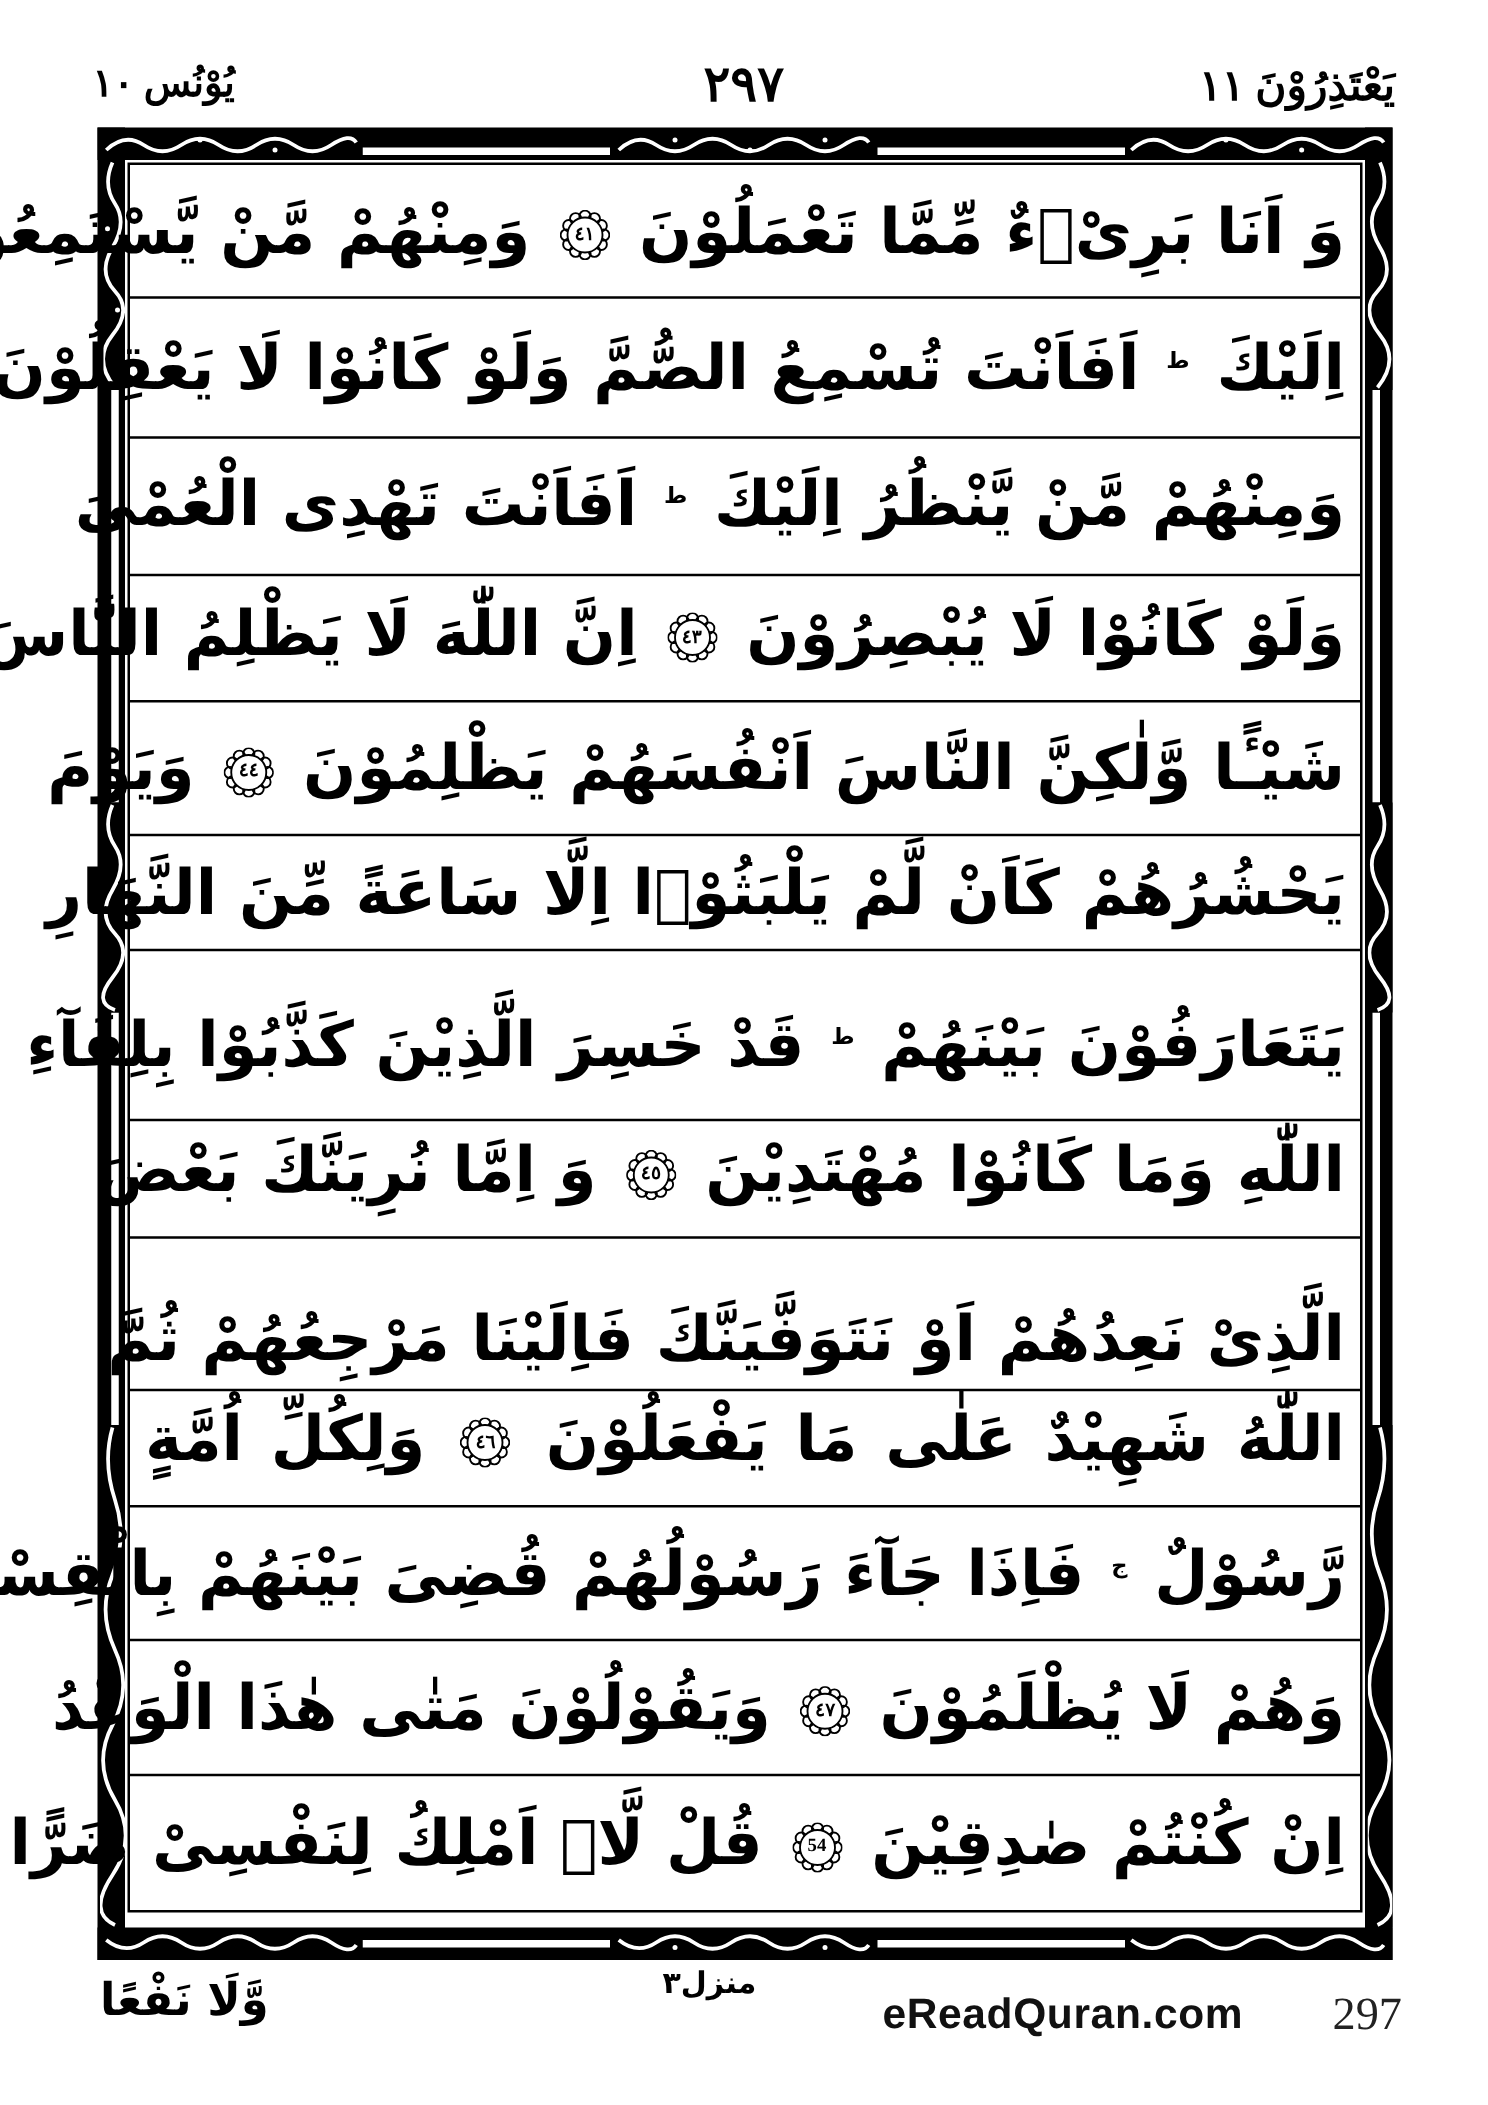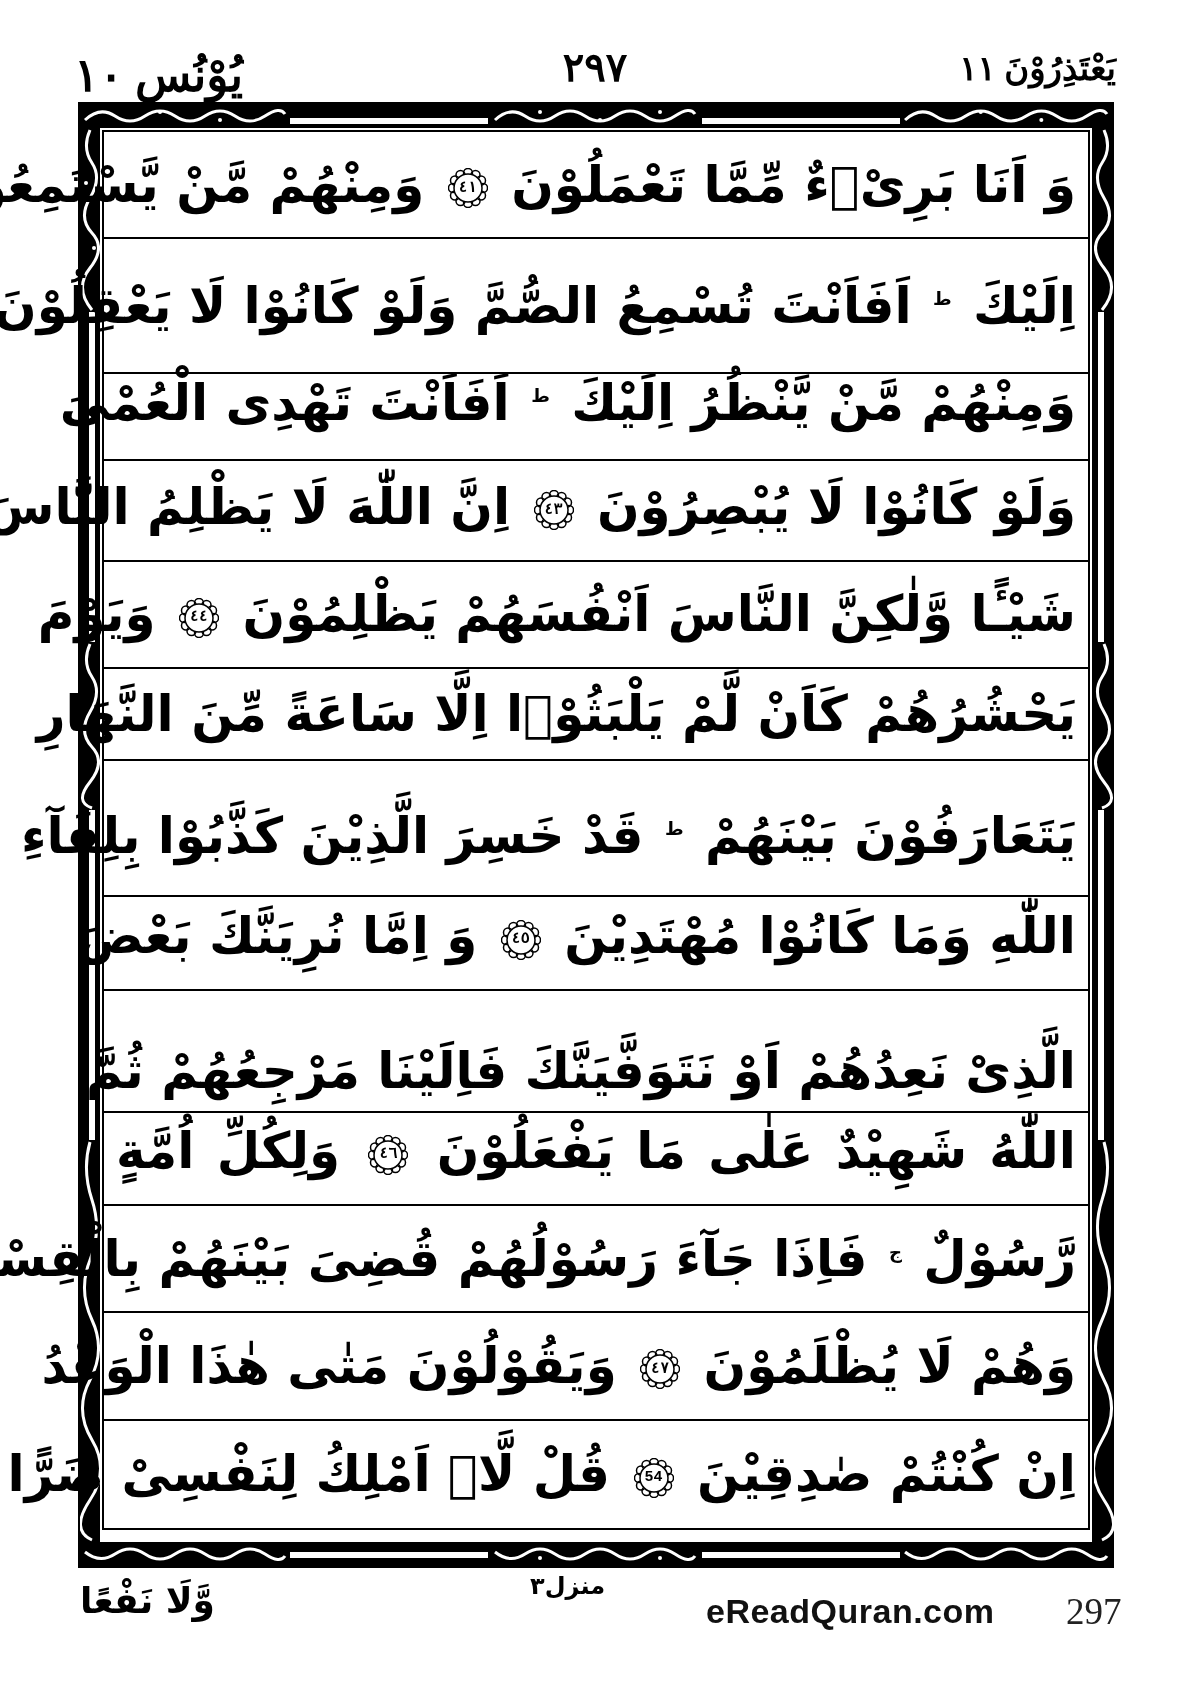--- a/index.html
+++ b/index.html
@@ -1,20 +1,20 @@
 <!DOCTYPE html>
 <html><head>
 <meta charset="utf-8">
 <style>
   html, body { margin: 0; padding: 0; background: #ffffff; }
   body { width: 1190px; height: 1684px; position: relative; overflow: hidden; color: #000; }
 
   
   .header { position: absolute; top: 48px; left: 74px; width: 1042px; height: 52px; }
-  .hdr-left { position: absolute; left: 0; top: 0; font-size: 46px; font-weight: bold; direction: rtl; }
+  .hdr-left { position: absolute; left: 0; top: 0; font-size: 31px; font-weight: bold; direction: rtl; }
   .hdr-center { position: absolute; left: 0; right: 0; top: -4px; text-align: center; font-size: 40px; font-weight: bold; }
   .hdr-right { position: absolute; right: 0; top: 0; font-size: 34px; font-weight: bold; direction: rtl; }
   .band-top, .band-bottom { position: absolute; left: 78px; width: 1036px; height: 26px; background: #000; }
   .band-top { top: 102px; }
   .band-bottom { top: 1542px; }
   .band-left, .band-right { position: absolute; top: 102px; width: 22px; height: 1466px; background: #000; }
   .band-left { left: 78px; }
   .band-right { left: 1092px; }
 
   
@@ -26,21 +26,21 @@
   .orn svg { display: block; width: 100%; height: 100%; }
 
   
   .text-area { position: absolute; left: 102px; top: 130px; width: 988px; height: 1400px; background: #fff; border: 2px solid #000; box-sizing: border-box; }
   .line { position: absolute; left: 0; width: 100%; height: 107.7px; border-bottom: 2px solid #000; box-sizing: border-box;
           display: flex; align-items: center; justify-content: center; direction: rtl; }
   .line:last-child { border-bottom: none; }
   .line-text { font-family: "DejaVu Sans", sans-serif; font-size: 50px; font-weight: bold; white-space: nowrap; line-height: 1; text-align: justify; text-align-last: justify; width: 960px; display: block; }
   .ayah { display: inline-block; width: 40px; height: 40px; vertical-align: middle; position: relative; margin: 0 6px; }
   .ayah svg { position: absolute; inset: 0; }
-  .ayah span { position: absolute; inset: 0; display: flex; align-items: center; justify-content: center; font-family: Liberation Mono, monospace; font-size: 15px; font-weight: bold; direction: rtl; }
+  .ayah span { position: absolute; inset: 0; display: flex; align-items: center; justify-content: center; font-family: Liberation Serif, serif; font-size: 15px; font-weight: bold; direction: rtl; }
   .waqf { font-size: 18px; vertical-align: super; margin: 0 4px; }
 
   
   .footer-left { position: absolute; left: 80px; top: 1580px; font-family: "DejaVu Sans", sans-serif; font-size: 36px; font-weight: bold; direction: rtl; }
   .footer-manzil { position: absolute; left: 530px; top: 1572px; font-family: "DejaVu Sans", sans-serif; font-size: 24px; font-weight: bold; direction: rtl; }
   .footer-site { position: absolute; left: 706px; top: 1592px; font-family: "Liberation Sans", sans-serif; font-size: 34px; font-weight: bold; color: #111; letter-spacing: 0.5px; }
   .footer-page { position: absolute; left: 1066px; top: 1590px; font-family: "Liberation Serif", serif; font-size: 37px; color: #222; }
 </style>
 </head>
 <body>
@@ -158,21 +158,21 @@
               <circle cx="5.0" cy="20.0" r="4.5"></circle>
               <circle cx="7.0" cy="12.5" r="4.5"></circle>
               <circle cx="12.5" cy="7.0" r="4.5"></circle>
               <circle cx="20.0" cy="5.0" r="4.5"></circle>
               <circle cx="27.5" cy="7.0" r="4.5"></circle>
               <circle cx="33.0" cy="12.5" r="4.5"></circle>
             </g>
             <circle cx="20" cy="20" r="14" fill="#fff" stroke="#000" stroke-width="1.5"></circle>
           </svg><span>٤١</span></span> <span>وَمِنْهُمْ مَّنْ یَّسْتَمِعُوْنَ</span> </span>
     </div>
-    <div class="line" style="top: 107.385px; height: 135px;">
+    <div class="line" style="top: 107.385px; height: 112px;">
       <span class="line-text"><span>اِلَیْكَ</span> <span class="waqf">ط</span> <span>اَفَاَنْتَ تُسْمِعُ الصُّمَّ وَلَوْ كَانُوْا لَا یَعْقِلُوْنَ</span>  </span>
     </div>
     <div class="line" style="top: 214.769px; height: 114px; align-items: center;">
       <span class="line-text"><span>وَمِنْهُمْ مَّنْ یَّنْظُرُ اِلَیْكَ</span> <span class="waqf">ط</span> <span>اَفَاَنْتَ تَهْدِی الْعُمْیَ</span> </span>
     </div>
     <div class="line" style="top: 322.154px; height: 107.385px;">
       <span class="line-text"><span>وَلَوْ كَانُوْا لَا یُبْصِرُوْنَ</span> <span class="ayah"><svg viewBox="0 0 40 40" width="40" height="40">
             <g fill="none" stroke="#000" stroke-width="1.5">
               <circle cx="35.0" cy="20.0" r="4.5"></circle>
               <circle cx="33.0" cy="27.5" r="4.5"></circle>

